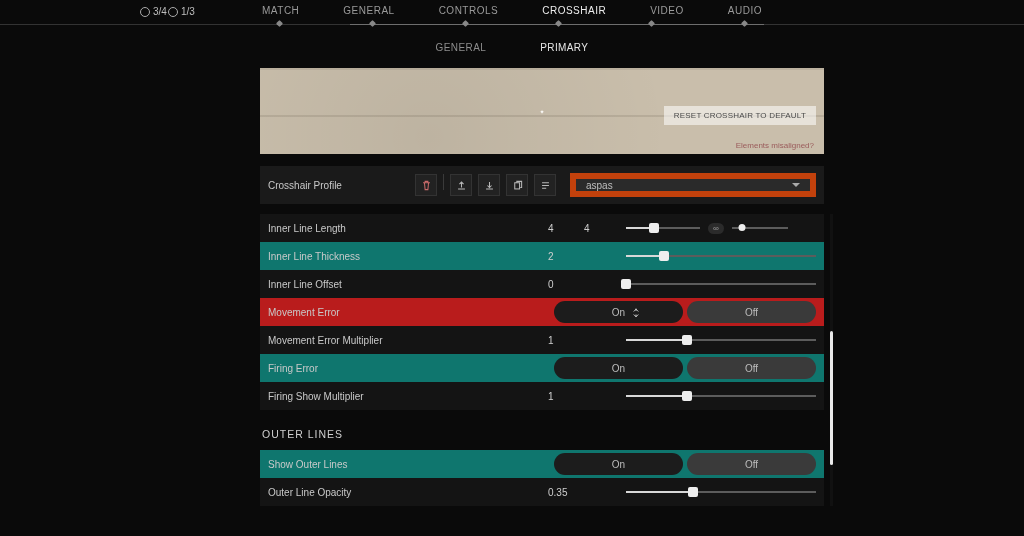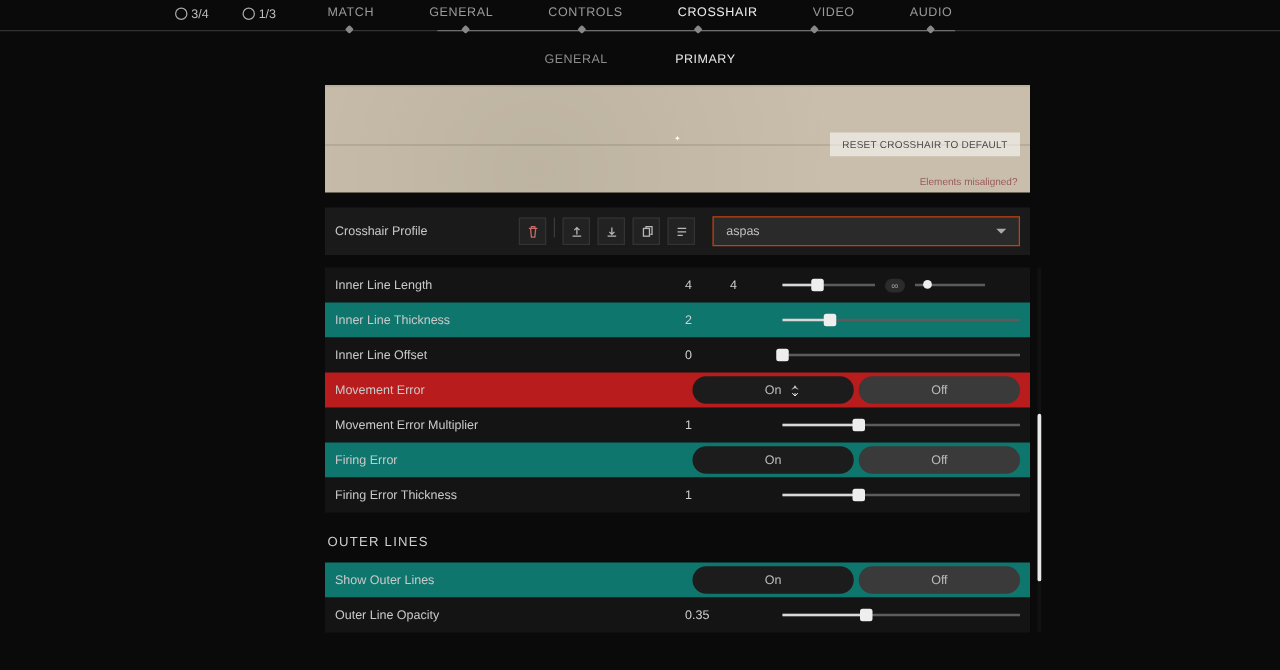--- a/index.html
+++ b/index.html
@@ -7,21 +7,21 @@
     width: 1024px;
     height: 536px;
     background: #0a0a0a;
     font-family: "Segoe UI", Arial, sans-serif;
     color: #ccc;
     overflow: hidden;
     position: relative;
   }
   .top-hud {
     position: absolute; top: 6px; left: 140px;
-    font-size: 10px; color: #bdbdbd; display: flex; gap: 27px; align-items: flex-start;
+    font-size: 10px; color: #bdbdbd; display: flex; gap: 1px; align-items: flex-start;
   }
   .top-hud .ic { width:10px;height:10px;border:1px solid #aaa;border-radius:50%;display:inline-block;margin-right:3px;vertical-align:middle;}
   .nav-line {
     position:absolute; top:24px; left:0; right:0; height:1px; background:#333;
   }
   .nav-line::before{content:"";position:absolute;top:-0.5px;left:350px;right:260px;height:1px;background:#6e6e6e;}
   .nav {
     position:absolute; top:5px; left:0; right:0; display:flex; justify-content:center; gap:44px;
     font-size:10px; color:#9a9a9a; letter-spacing:0.5px;
   }
@@ -58,21 +58,21 @@
     margin-top:12px; height:38px; display:flex; align-items:center; gap:8px;
     background:#1a1a1a; padding:0 8px;
   }
   .profile-label{font-size:10px;color:#c9c9c9;}
   .icons{margin-left:auto;display:flex;gap:6px;}
   .ibtn{width:22px;height:22px;border:1px solid #333;background:#222;display:flex;align-items:center;justify-content:center;cursor:pointer;}
   .ibtn svg{width:11px;height:11px;fill:none;stroke:#b8b8b8;stroke-width:1.5;}
   .ibtn.trash svg{stroke:#c96a6a;}
   .divider{width:1px;height:16px;background:#3a3a3a;}
   .dropdown{
-    flex:0 0 246px;height:24px;margin-left:6px;background:#2a2a2a;border:1px solid #c2410c;
+    flex:0 0 246px;height:24px;margin-left:6px;background:#2a2a2a;border:6px solid #c2410c;
     display:flex;align-items:center;padding:0 10px;font-size:10px;color:#bfbfbf;cursor:pointer;
     justify-content:space-between;
   }
   .dropdown .caret{border:4px solid transparent;border-top-color:#aaa;margin-top:3px;}
   .settings{margin-top:10px;position:relative;}
   .scrollbar{position:absolute;right:-9px;top:0;bottom:0;width:3px;background:#111;}
   .scrollbar i{position:absolute;right:0;top:40%;width:3px;height:46%;background:#e9e9e9;border-radius:2px;}
   .row{
     height:28px;display:flex;align-items:center;padding:0 8px;font-size:10px;color:#c9c9c9;
   }
@@ -234,21 +234,21 @@
 
     <div class="row dim">
       <span class="label">Firing Error</span>
       <div class="toggle">
         <div>On</div>
         <div>Off</div>
       </div>
     </div>
 
     <div class="row dark">
-      <span class="label">Firing Error Thickness</span>
+      <span class="label">Firing Show Multiplier</span>
       <span class="valcol">1</span>
       <span class="valcol"></span>
       <div class="slider">
           <span class="fill" style="width:32%"></span>
           <i style="left:32%"></i>
         </div>
     </div>
 
     <div class="section-title">OUTER LINES</div>
 

